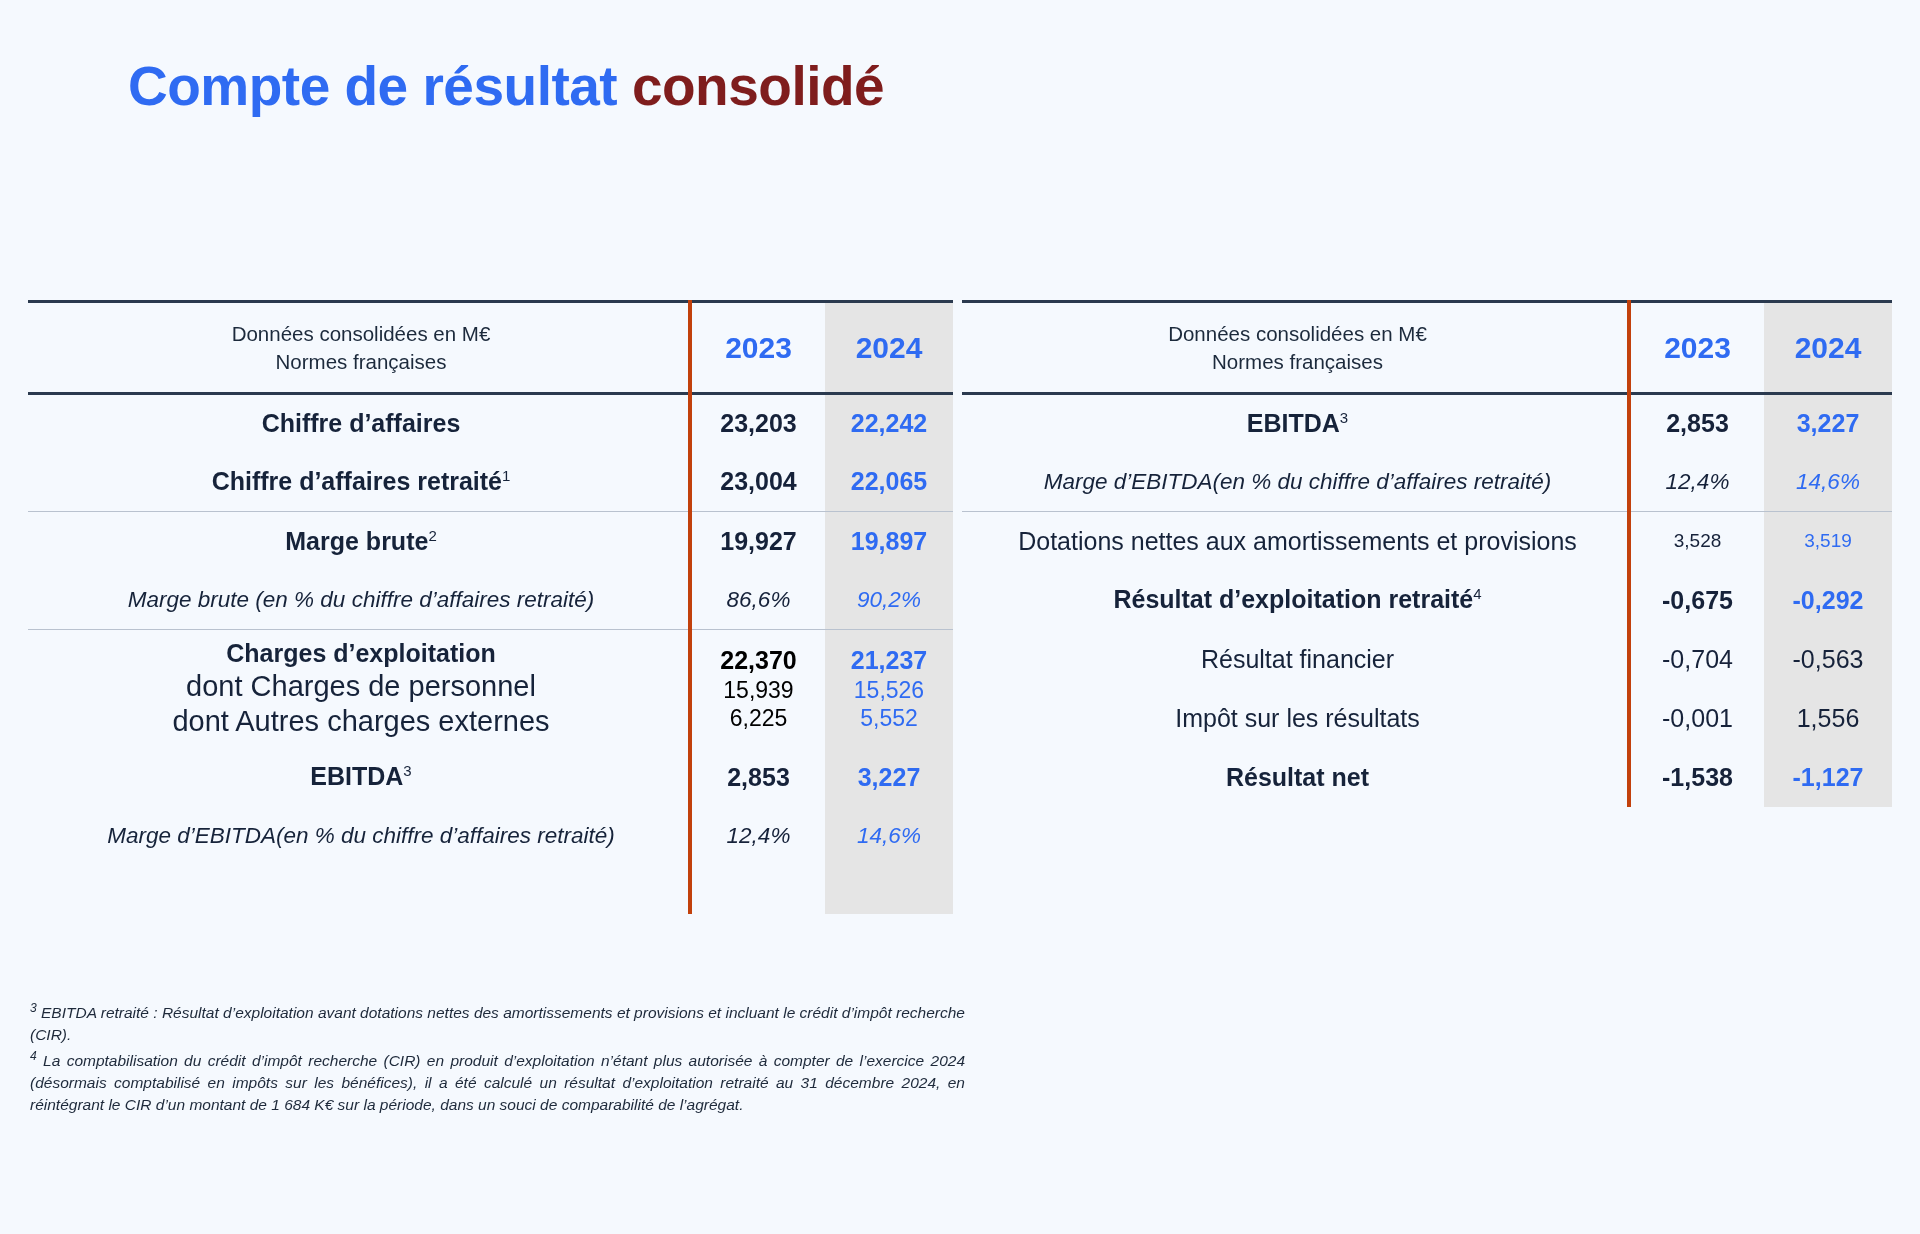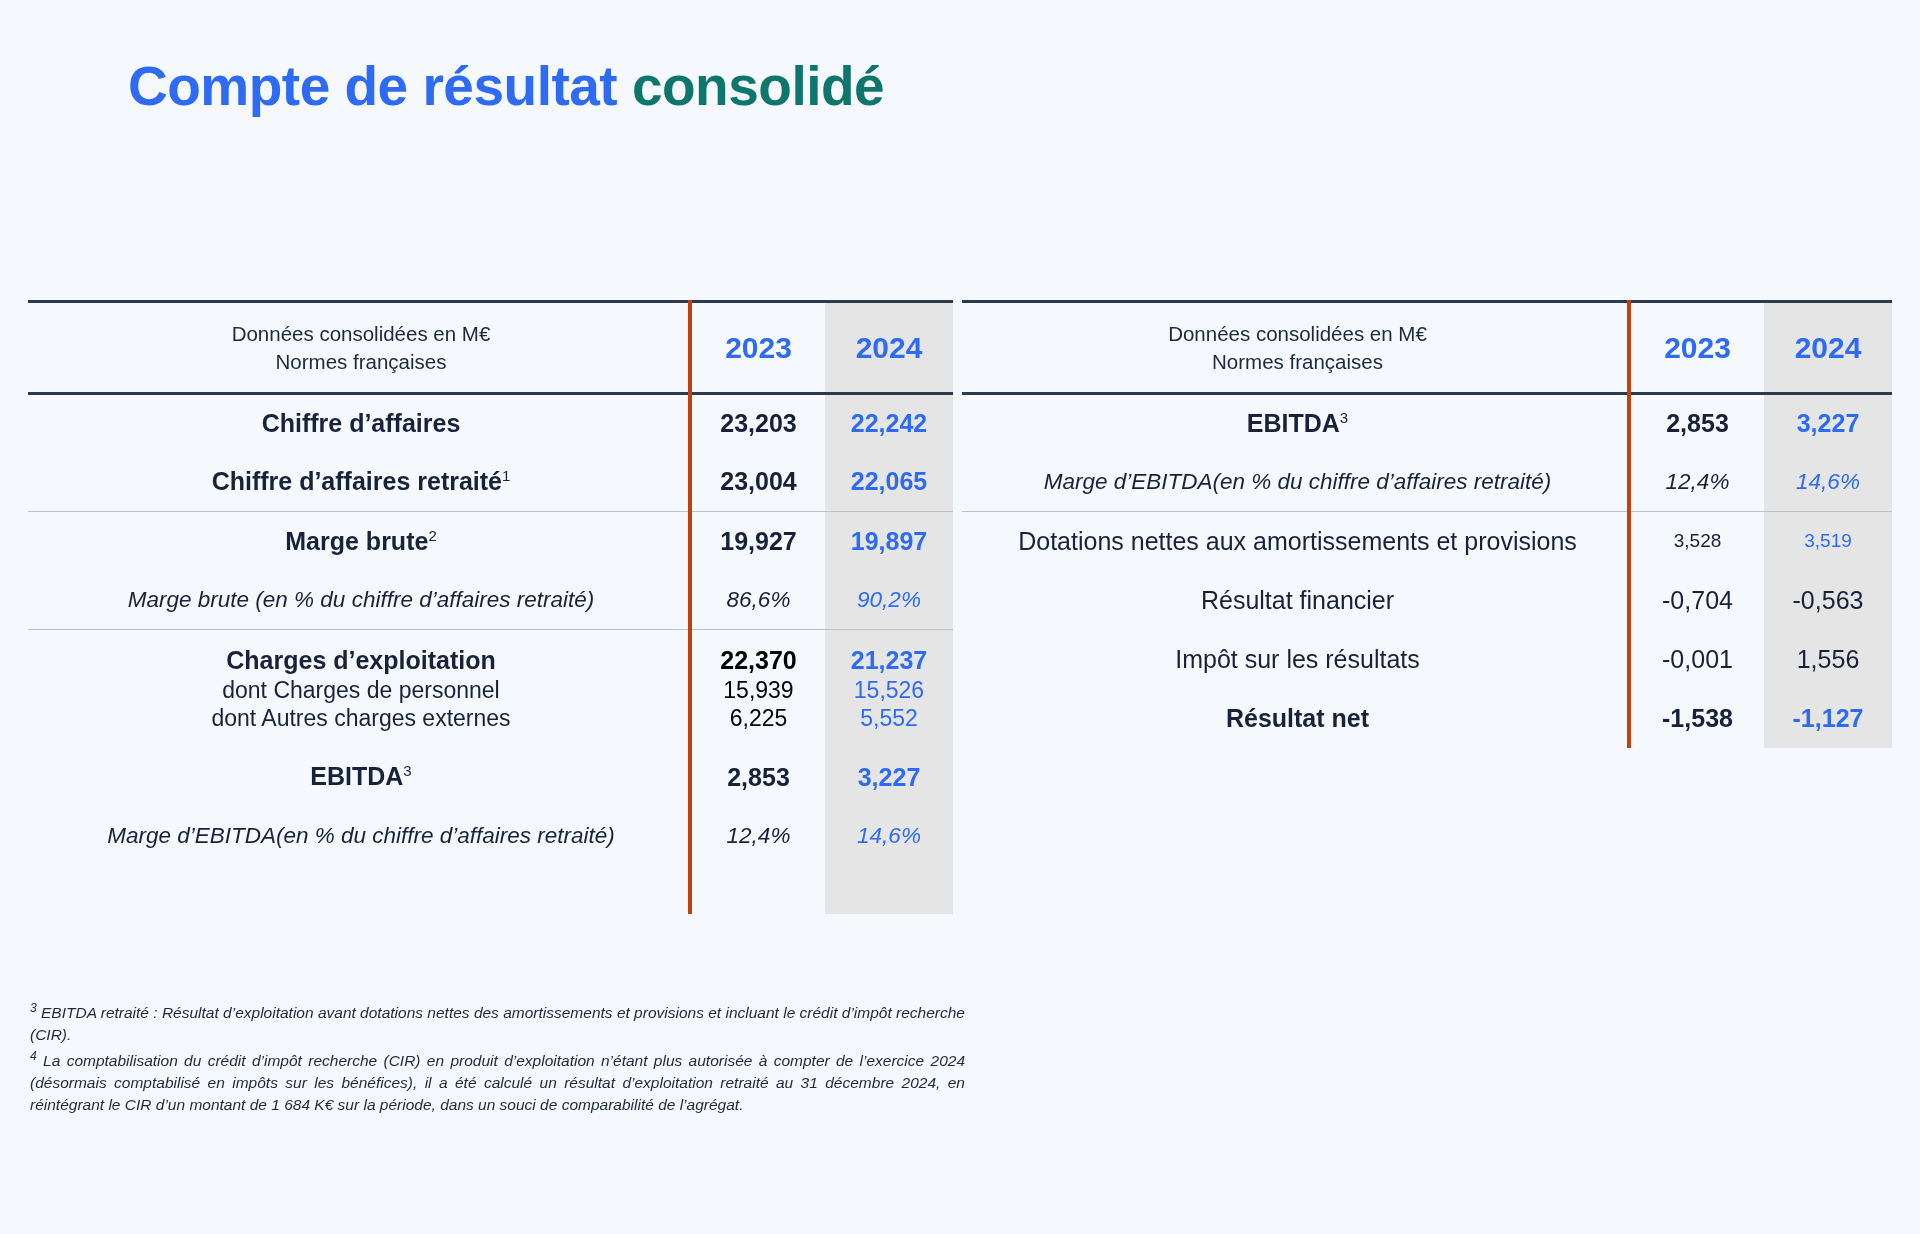--- a/index.html
+++ b/index.html
@@ -11,21 +11,21 @@
   }
   .page { position: relative; width: 1920px; height: 1234px; background: #f5f9fe; }
 
   
   .title {
     position: absolute; left: 128px; top: 54px;
     font-size: 55px; font-weight: bold; letter-spacing: -0.5px;
     white-space: nowrap;
   }
   .title .blue { color: #2f6bf2; }
-  .title .black { color: #0f766e; text-align: right; }
+  .title .black { color: #7f1d1d; text-align: right; }
 
   
   .tables { position: absolute; left: 0; top: 300px; width: 1920px; }
 
   .tbl {
     position: absolute;
     border-collapse: collapse;
     table-layout: fixed;
   }
   .tbl.left  { left: 28px;  width: 925px; }
@@ -74,21 +74,21 @@
   .num.sm { font-size: 19px; }
 
   .bt-thick td { border-top: 3px solid #2b3a4f; }
   .bt-thin  td { border-top: 1.6px solid #b9c2cf; }
 
   sup { font-size: 0.60em; vertical-align: super; font-weight: normal; }
 
   
   .stack { line-height: 1.22; }
   .stack .l1 { font-size: 25px; font-weight: bold; color: #16233a; }
-  .stack .l2 { font-size: 23px; color: #16233a; }
+  .stack .l2 { font-size: 29px; color: #16233a; }
   .numstack { text-align: right; padding-right: 22px; line-height: 1.22; }
   .numstack .n1 { font-size: 25px; font-weight: bold; }
   .numstack .n2 { font-size: 23px; }
 
   
   .notes {
     position: absolute; left: 30px; top: 1000px; width: 935px;
     font-size: 15.5px; color: #1e2a3b; line-height: 1.42;
     text-align: justify;
   }
@@ -217,20 +217,25 @@
         <td class="num ital sepline">12,4%</td>
         <td class="num ital blue hl">14,6%</td>
       </tr>
 
       <tr class="row bt-thin">
         <td class="lab">Dotations nettes aux amortissements et provisions</td>
         <td class="num sm sepline">3,528</td>
         <td class="num sm blue hl">3,519</td>
       </tr>
 
+      <tr class="row">
+        <td class="lab bold"><span>Résultat d’exploitation retraité</span><sup>4</sup></td>
+        <td class="num bold sepline">-0,675</td>
+        <td class="num bold blue hl">-0,292</td>
+      </tr>
 
 
       <tr class="row">
         <td class="lab">Résultat financier</td>
         <td class="num sepline">-0,704</td>
         <td class="num hl">-0,563</td>
       </tr>
 
 
       <tr class="row">

